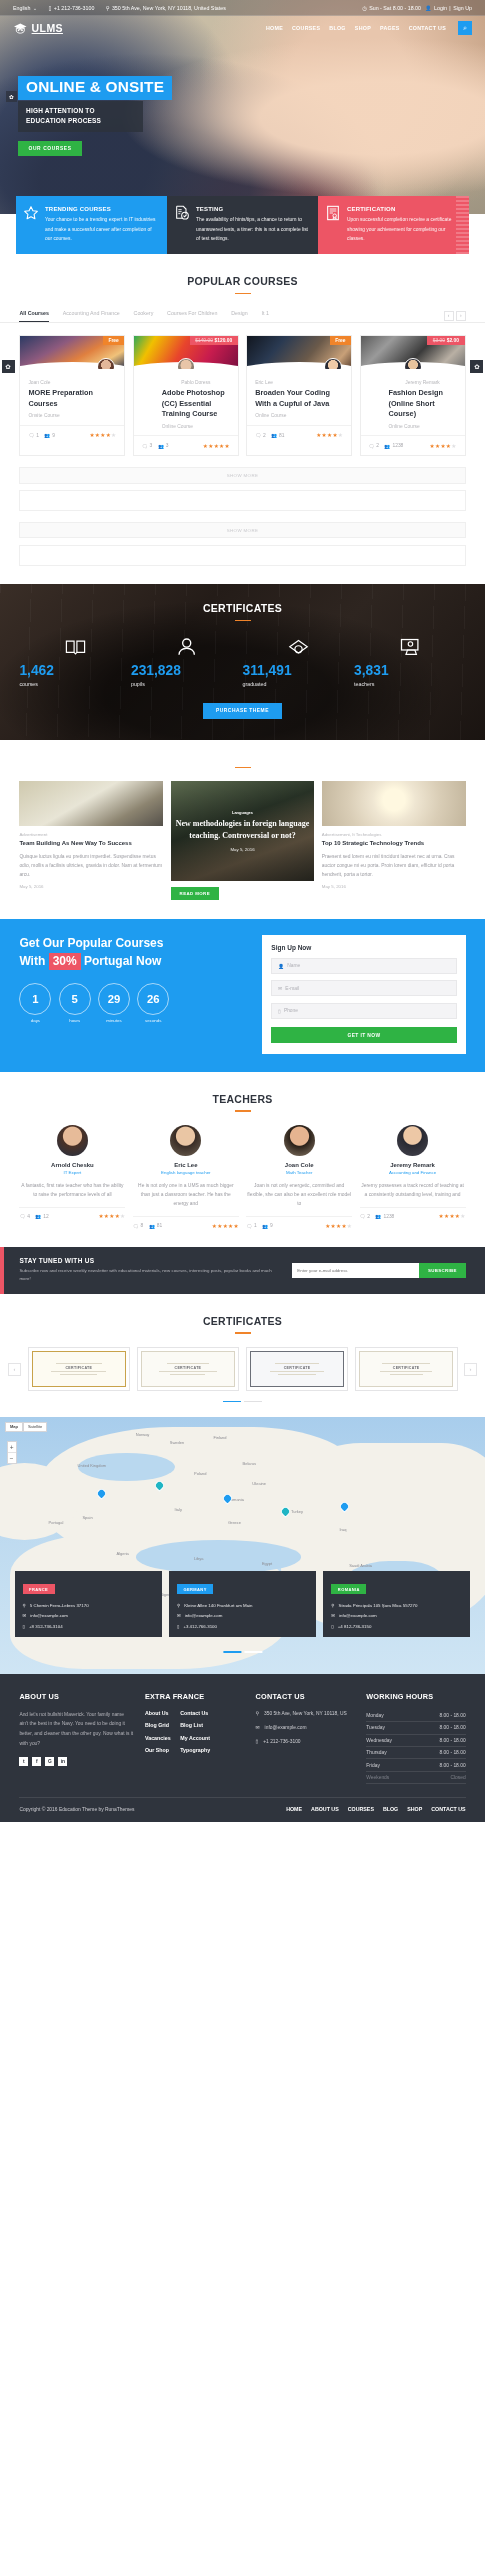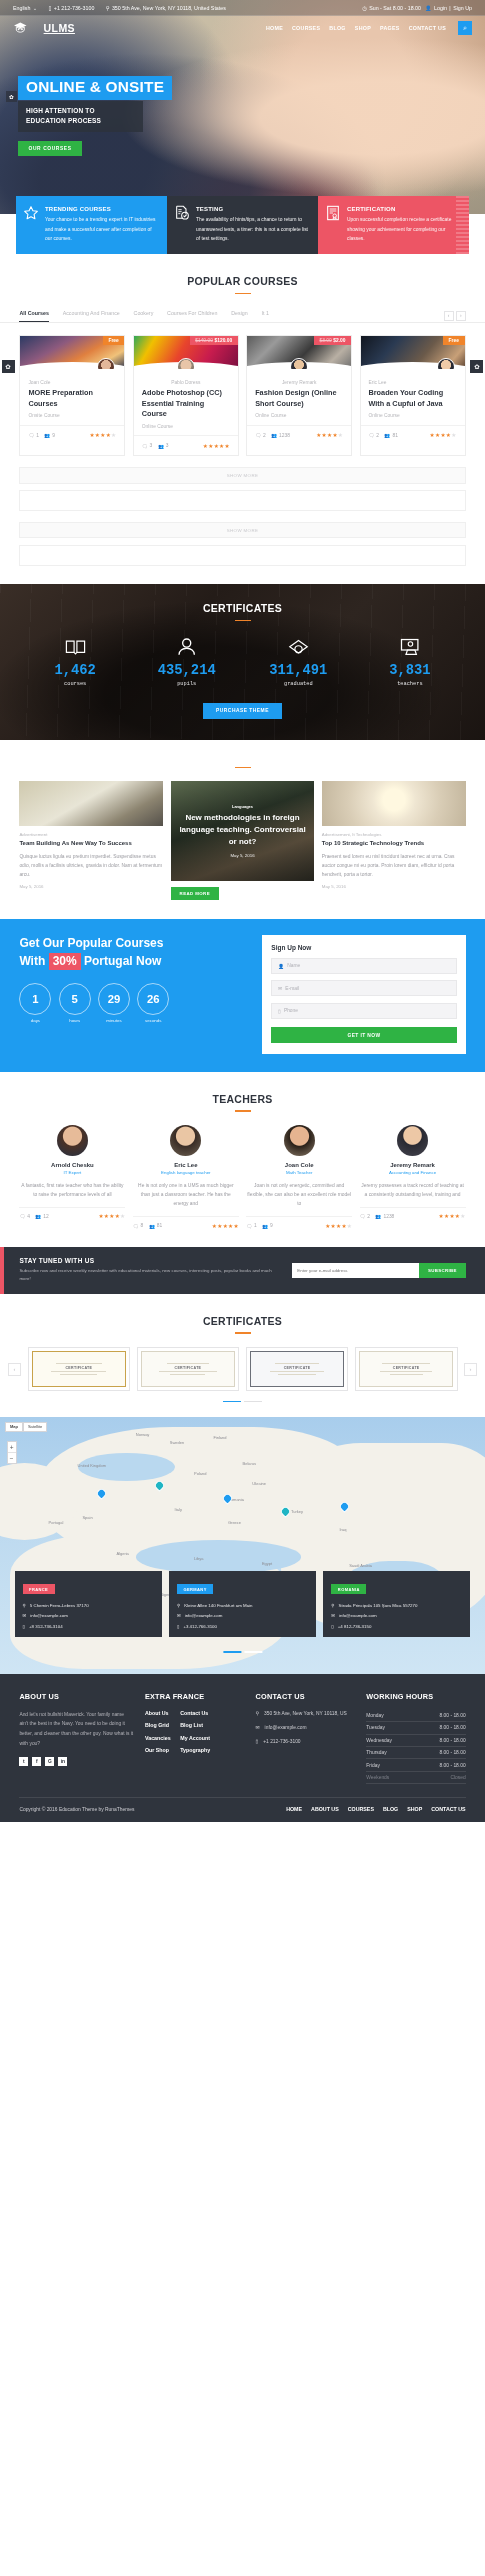--- a/index.html
+++ b/index.html
@@ -25,21 +25,21 @@
   .topbar { position: relative; z-index: 6; height: 16px; display: flex;
     align-items: center; gap: 11.3px; padding: 0 13px; font-size: 5.3px;
     color: #fff; background: rgba(20,24,34,.30); border-bottom: 0.8px solid rgba(255,255,255,.18); }
   .topbar .tb { display:flex; align-items:center; gap:2.4px; white-space: nowrap; }
   .tb-right { margin-left: auto; display:flex; align-items:center; gap:4px; }
   .tb a { color: #fff; text-decoration: none; }
   .ic { display:inline-block; font-size: 5.3px; opacity: .9; }
 
   .navbar { position: relative; z-index: 6; height: 24px; display:flex;
     align-items:center; padding: 0 13px; }
-  .logo { display:flex; align-items:flex-start; gap:16px; color:#fff; }
+  .logo { display:flex; align-items:flex-end; gap:4px; color:#fff; }
   .logo-mark { width: 14.6px; height: 11.3px; position: relative; }
   .logo-text { font-size: 10.5px; font-weight: bold; letter-spacing: 0.4px; }
   .mainnav { margin-left:auto; display:flex; align-items:center; gap:9px; }
   .mainnav a { color:#fff; font-size:5.3px; font-weight:bold; letter-spacing:0.3px;
     text-decoration:none; white-space:nowrap; }
   .search-btn { width:13.8px; height:13.8px; background:#1e9cf0; color:#fff;
     display:flex; align-items:center; justify-content:center; font-size:7.3px; margin-left:3.2px;
     border:none; cursor:pointer; }
 
   .hero-body { position:relative; z-index:5; padding: 36px 0 0 18px; }
@@ -99,21 +99,21 @@
   .badge.price s { opacity:.65; font-weight:normal; margin-right:1.6px; }
   .avatar { position:absolute; z-index:4; width:18px;height:18px;border-radius:50%;
     border:1.6px solid #fff; bottom:-7.3px; }
   .card .avatar.right { right:9.7px; }
   .card .avatar.center { left:50%; transform:translateX(-50%); }
   .av1{background:radial-gradient(circle at 50% 38%,#e3b79a 0 38%,#6b4030 40%,#3f2b24 100%);}
   .av2{background:radial-gradient(circle at 50% 40%,#e8c5a8 0 42%,#9a8a7a 46%,#55493f 100%);}
   .av3{background:radial-gradient(circle at 50% 38%,#f0cba8 0 38%,#2b2b33 42%,#1d2a3a 100%);}
   .av4{background:radial-gradient(circle at 50% 36%,#e9c49e 0 36%,#2c2c34 40%,#3a3a44 100%);}
   .card-body { padding:11.3px 8px 0; text-align:left; }
-  .card-body.center { text-align:center; }
+  .card-body.center { text-align:center;margin-left:20px; }
   .tutor { font-size:4.9px; color:#b7b7bb; }
   .c-title { font-size:7.3px; font-weight:bold; color:#2f343d; line-height:1.45; margin-top:3.2px; }
   .c-type { font-size:4.9px; color:#b7b7bb; margin-top:4px; }
   .card-foot { display:flex; align-items:center; padding:6.5px 8px 6.5px; margin-top:6.5px;
     border-top:0.8px solid #f1f1f1; }
   .meta { display:flex; gap:5.7px; font-size:4.9px; color:#a9a9ae; }
   .meta span{display:flex;align-items:center;gap:1.6px;}
   .stars { margin-left:auto; color:#f0842a; font-size:5.7px; letter-spacing:0.3px; }
   .stars .off { color:#e0e0e2; }
   .nav-sq { position:absolute; top:37px; width:13px;height:13px;background:#2f343d;
@@ -125,21 +125,21 @@
   .ghost-block { margin:6.5px 19.4px 0; height:21px; background:#fff; border:0.8px solid #efefef; }
 
   
   .achieve { margin-top:18px; padding:18px 0 21px; position:relative;
     background:linear-gradient(135deg,#3a2e27 0%,#241c18 35%,#2e2520 60%,#1a1411 100%); }
   .achieve::before{content:"";position:absolute;inset:0;
     background:repeating-linear-gradient(92deg,rgba(255,255,255,.035) 0 0.8px,rgba(0,0,0,0) 0.8px 31px),
     radial-gradient(ellipse at 45% 70%,rgba(0,0,0,.55) 0 30%,rgba(0,0,0,0) 60%);}
   .achieve > * { position:relative; z-index:2; }
   .stats { display:flex; margin-top:15.4px; padding:0 19.4px; }
-  .stat { flex:1; text-align:center; color:#fff;font-family:Liberation Mono, monospace; }
+  .stat { flex:1; text-align:left; color:#fff; }
   .stat-ico { height:21px; display:flex; align-items:center; justify-content:center; }
   .stat-num { font-size:13.8px; font-weight:bold; color:#1e9cf0; margin-top:5.7px; }
   .stat-lbl { font-size:5.3px; color:#e4e4e6; margin-top:2.4px; }
   .purchase { display:block; margin:16px auto 0; background:#1e9cf0; color:#fff;
     font-size:4.9px; font-weight:bold; letter-spacing:0.5px; padding:5.7px 13px; border:none; cursor:pointer; }
 
   
   .news-grid { display:flex; gap:7.3px; padding:13px 19.4px 0; align-items:flex-start; }
   .ncard { flex:1; }
   .n-img { height:45px; position:relative; overflow:hidden; }
@@ -148,21 +148,21 @@
   .n3{background:radial-gradient(circle at 50% 42%,#fff8e0 0 14%,#efe6d2 28%,#d9cdb6 60%,#c2b59c 100%);}
   .ncard.big .n-img { height:100px; }
   .n-cat { font-size:4.4px; color:#b7b7bb; margin-top:5.7px; }
   .n-title { font-size:6px; font-weight:bold; color:#2f343d; line-height:1.5; margin-top:2.4px; }
   .n-ex { font-size:4.9px; color:#9a9aa0; line-height:1.85; margin-top:3.2px; }
   .n-date { font-size:4.4px; color:#b7b7bb; margin-top:4.9px; }
   .n-overlay { position:absolute; inset:0; display:flex; flex-direction:column;
     align-items:center; justify-content:center; color:#fff; padding:4.9px;
     background:linear-gradient(180deg,rgba(0,0,0,.12) 0%,rgba(0,0,0,.42) 100%); }
   .n-overlay .tag { font-size:4px; font-weight:bold; margin-bottom:3.2px; }
-  .n-overlay .ttl { font-size:8px; font-weight:bold; line-height:1.5; text-align:center; }
+  .n-overlay .ttl { font-size:8px; font-weight:bold; line-height:1.5; text-align:center;font-family:Liberation Serif, serif; }
   .n-overlay .dt { font-size:4.4px; margin-top:4.9px; opacity:.9; }
   .read-more { display:inline-block; background:#2fb344; color:#fff; font-size:4.4px;
     font-weight:bold; letter-spacing:0.4px; padding:4px 9px; margin-top:5.7px; border:none; cursor:pointer; }
 
   
   .disc { margin-top:19.4px; background:#1e9cf0; padding:16px 19.4px 18px; display:flex; gap:11.3px; color:#fff; }
   .disc-l { flex:1.25; }
   .disc-h { font-size:12px; font-weight:bold; line-height:1.45; }
   .disc-h .pct { background:#ed5565; padding:0 4px; display:inline-block;text-align:right; }
   .count { display:flex; gap:7.3px; margin-top:13px; }
@@ -458,65 +458,65 @@
             <span>
                 <span>👥</span>
                 <i style="font-style:normal">3</i>
               </span>
           </div>
           <div class="stars">★★★★★</div>
         </div>
       </div>
 
       <div class="card">
+        <div class="card-img img-c">
+          <span class="badge free">Free</span>
+          <span class="avatar right av3"></span>
+        </div>
+        <div class="card-body">
+          <div class="tutor">Eric Lee</div>
+          <div class="c-title">Broaden Your Coding With a Cupful of Java</div>
+          <div class="c-type">Online Course</div>
+        </div>
+        <div class="card-foot">
+          <div class="meta">
+            <span>
+                <span>🗨</span>
+                <i style="font-style:normal">2</i>
+              </span>
+            <span>
+                <span>👥</span>
+                <i style="font-style:normal">81</i>
+              </span>
+          </div>
+          <div class="stars">★★★★<span class="off">★</span></div>
+        </div>
+      </div>
+
+      <div class="card">
         <div class="card-img img-d">
           <span class="badge price">
             <s>$3.00</s><b>$2.00</b>
           </span>
           <span class="avatar center av4"></span>
         </div>
         <div class="card-body center">
           <div class="tutor">Jeremy Remark</div>
           <div class="c-title" style="text-align:left">Fashion Design (Online Short Course)</div>
           <div class="c-type" style="text-align:left">Online Course</div>
         </div>
         <div class="card-foot">
           <div class="meta">
             <span>
                 <span>🗨</span>
                 <i style="font-style:normal">2</i>
               </span>
             <span>
                 <span>👥</span>
                 <i style="font-style:normal">1238</i>
-              </span>
-          </div>
-          <div class="stars">★★★★<span class="off">★</span></div>
-        </div>
-      </div>
-
-      <div class="card">
-        <div class="card-img img-c">
-          <span class="badge free">Free</span>
-          <span class="avatar right av3"></span>
-        </div>
-        <div class="card-body">
-          <div class="tutor">Eric Lee</div>
-          <div class="c-title">Broaden Your Coding With a Cupful of Java</div>
-          <div class="c-type">Online Course</div>
-        </div>
-        <div class="card-foot">
-          <div class="meta">
-            <span>
-                <span>🗨</span>
-                <i style="font-style:normal">2</i>
-              </span>
-            <span>
-                <span>👥</span>
-                <i style="font-style:normal">81</i>
               </span>
           </div>
           <div class="stars">★★★★<span class="off">★</span></div>
         </div>
       </div>
 
       <div class="nav-sq r">✿</div>
     </div>
 
     <div class="ghost-bar">SHOW MORE</div>
@@ -539,21 +539,21 @@
         <div class="stat-num">1,462</div>
         <div class="stat-lbl">courses</div>
       </div>
       <div class="stat">
         <div class="stat-ico">
           <svg viewBox="0 0 24 24" width="19.4" height="19.4">
               <circle cx="12" cy="7.5" r="5" fill="none" stroke="#fff" stroke-width="1.7"></circle>
               <path d="M2.5 22c0-5 4.3-8 9.5-8s9.5 3 9.5 8" fill="none" stroke="#fff" stroke-width="1.7"></path>
             </svg>
         </div>
-        <div class="stat-num">435,214</div>
+        <div class="stat-num">231,828</div>
         <div class="stat-lbl">pupils</div>
       </div>
       <div class="stat">
         <div class="stat-ico">
           <svg viewBox="0 0 30 24" width="21" height="17">
               <path d="M15 2L2.5 11 15 20 27.5 11z" fill="none" stroke="#fff" stroke-width="1.7"></path>
               <ellipse cx="15" cy="14.5" rx="5.2" ry="5" fill="none" stroke="#fff" stroke-width="1.7"></ellipse>
             </svg>
         </div>
         <div class="stat-num">311,491</div>

